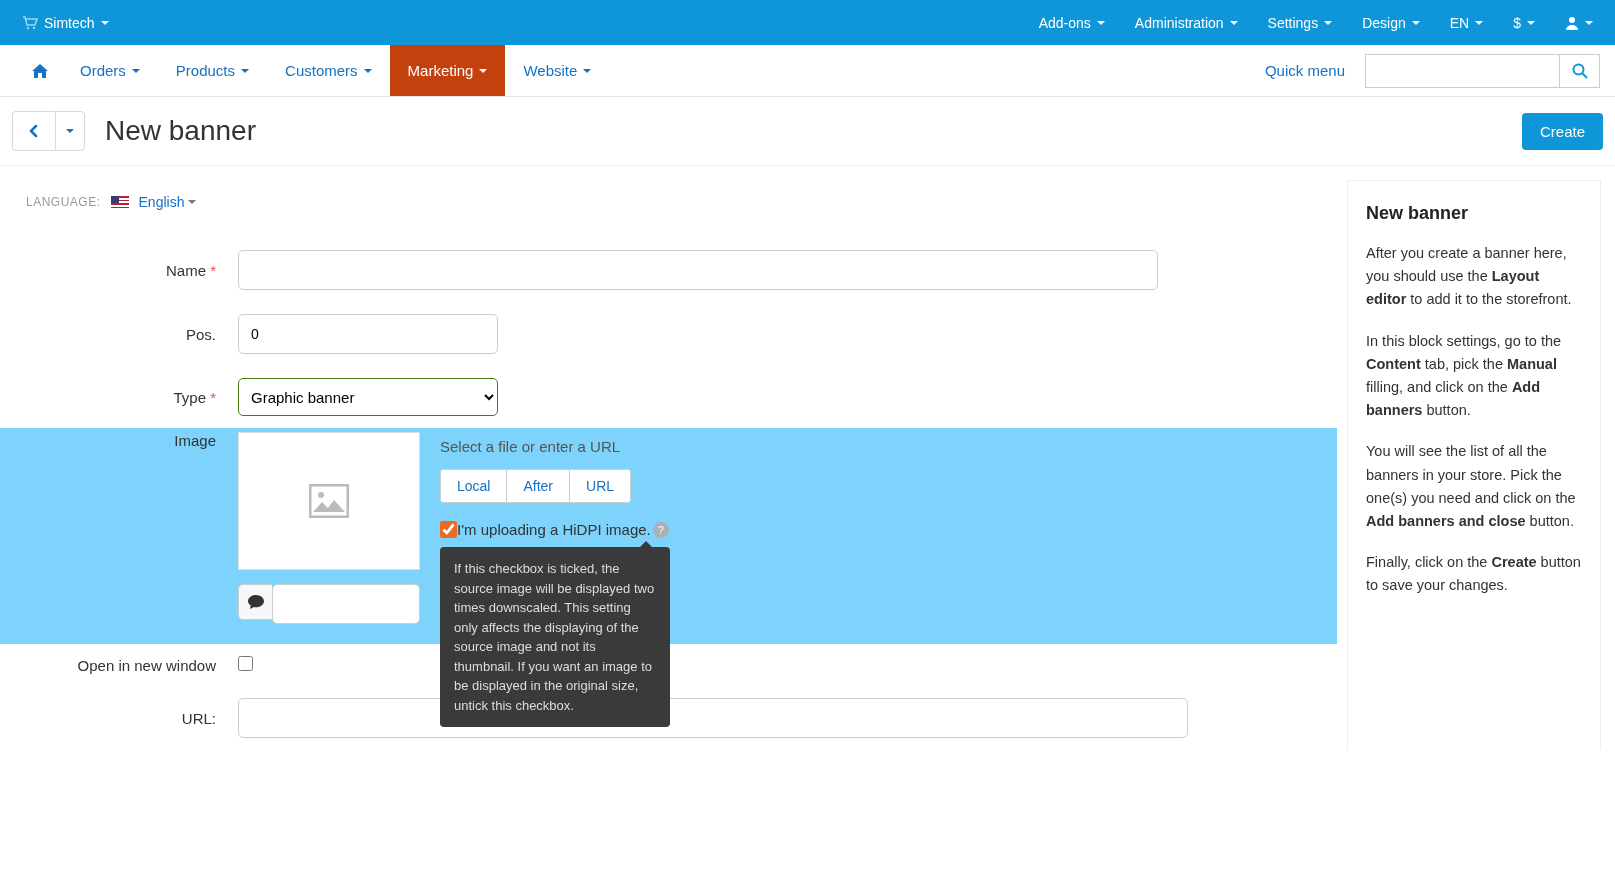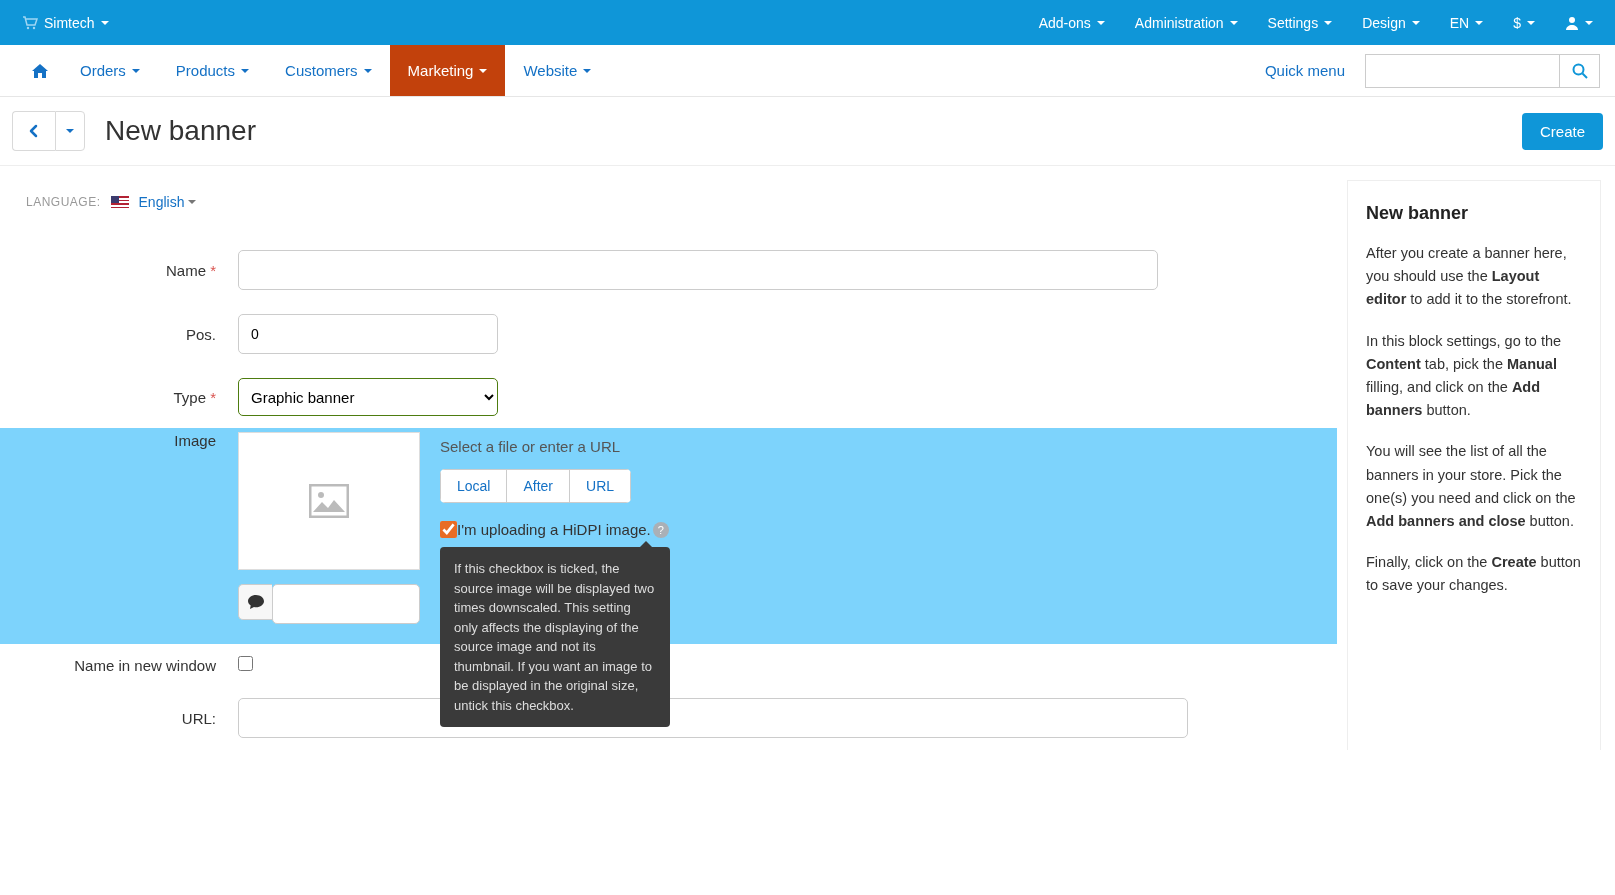--- a/index.html
+++ b/index.html
@@ -237,21 +237,21 @@
                 <span class="txt">I'm uploading a HiDPI image.</span>
                 <span class="help">?</span>
                 <div class="tooltip">If this checkbox is ticked, the source image will be displayed two times downscaled. This setting only affects the displaying of the source image and not its thumbnail. If you want an image to be displayed in the original size, untick this checkbox.</div>
               </div>
             </div>
           </div>
         </div>
       </div>
 
       <div class="frow">
-        <div class="flabel">Name in new window</div>
+        <div class="flabel">Open in new window</div>
         <div class="fctl chk"><input type="checkbox" style=""></div>
       </div>
 
       <div class="frow">
         <div class="flabel">URL:</div>
         <div class="fctl"><input type="text" style="max-width: 950px;"></div>
       </div>
     </div>
   </div>
 

